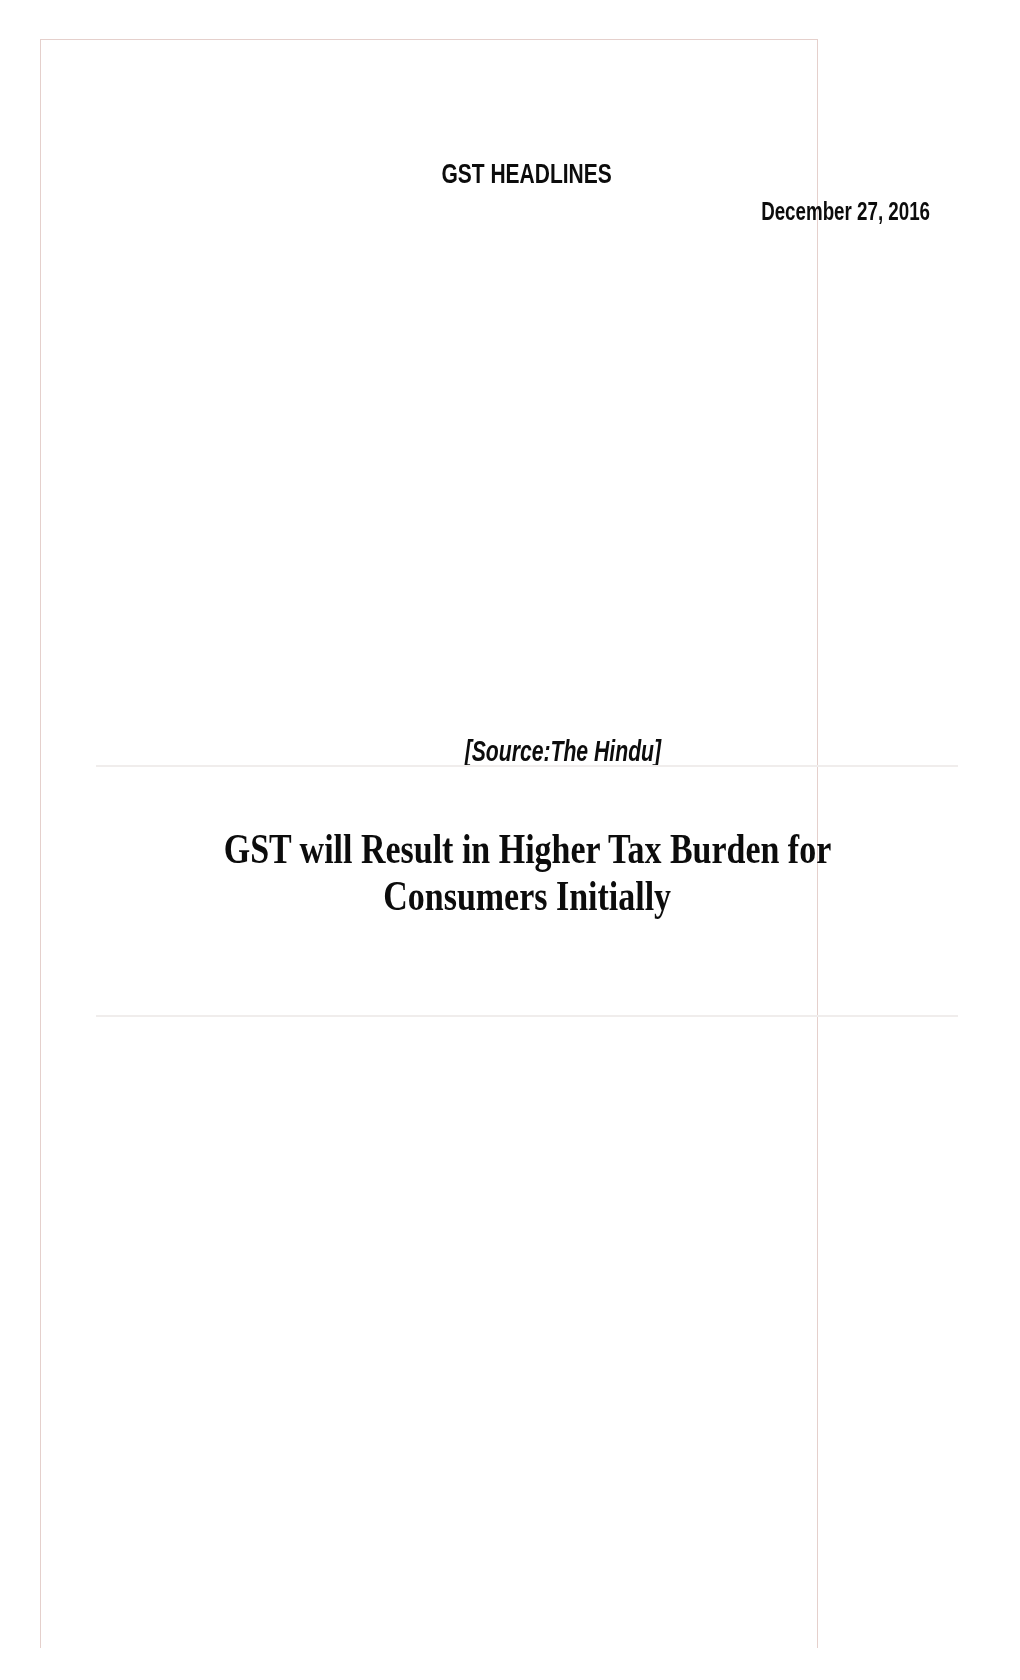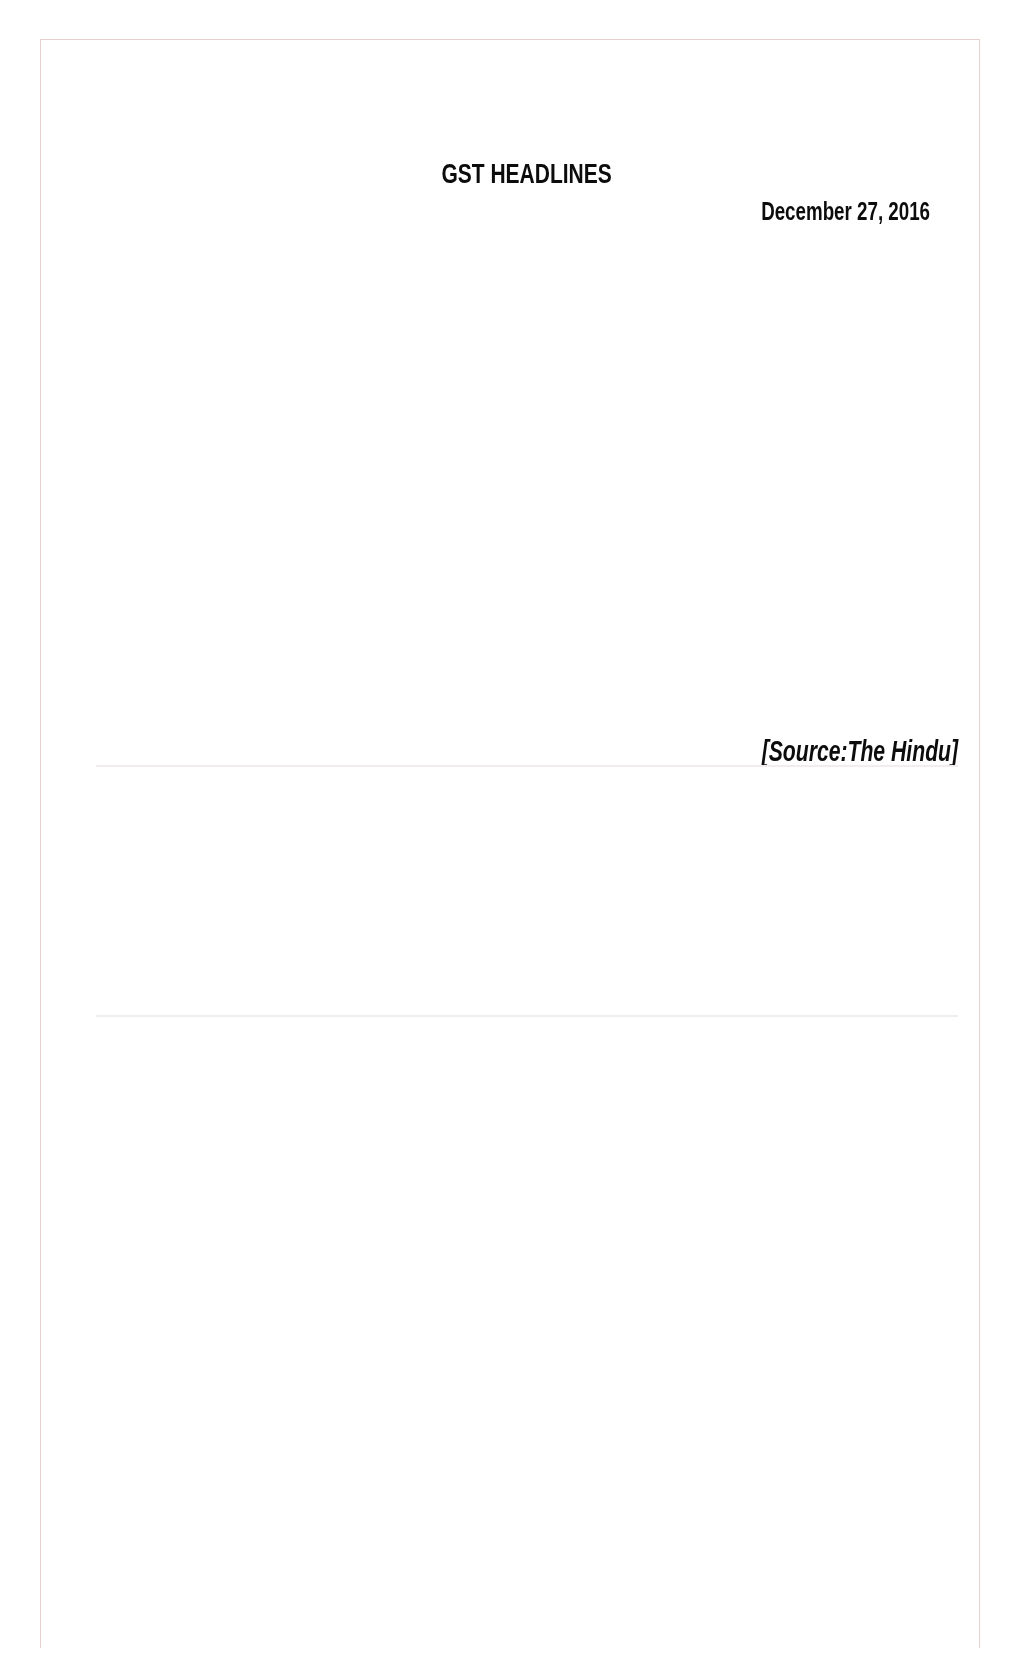--- a/index.html
+++ b/index.html
@@ -14,37 +14,37 @@
     overflow: hidden;
     font-family: "Liberation Sans", sans-serif;
     color: #0c0c0c;
   }
 
   
   .page {
     position: absolute;
     left: 40px;
     top: 39px;
-    width: 940px;
+    width: 778px;
     height: 1609px;
     box-sizing: border-box;
     background: #ffffff;
     border: 1px solid #e5d0cc;   
     border-bottom: none;          
   }
 
   
   .page > div {
     position: absolute;
     left: 55px;
     width: 862px;
   }
 
   .center { text-align: center; }
-  .right  { text-align: right; }
+  .right  { text-align: center; }
 
   
   .sans-bold {
     font-family: "Liberation Sans", sans-serif;
     font-weight: 700;
     white-space: nowrap;
     display: inline-block;
     transform: scaleX(0.75);
     transform-origin: center center;
   }
@@ -96,17 +96,25 @@
     <span class="sans-bold">December 27, 2016</span>
   </div>
 
 
   <div class="source-1 right">
     <span class="sans-bold">[Source:The Hindu]</span>
   </div>
 
   <div class="rule rule-1"></div>
 
+  <div class="headline-2 center">
+    <div class="hline">
+      <span class="serif-bold">GST will Result in Higher Tax Burden for</span>
+    </div>
+    <div class="hline">
+      <span class="serif-bold">Consumers Initially</span>
+    </div>
+  </div>
 
 
   <div class="rule rule-2"></div>
 
 </div>
 
 </body></html>

